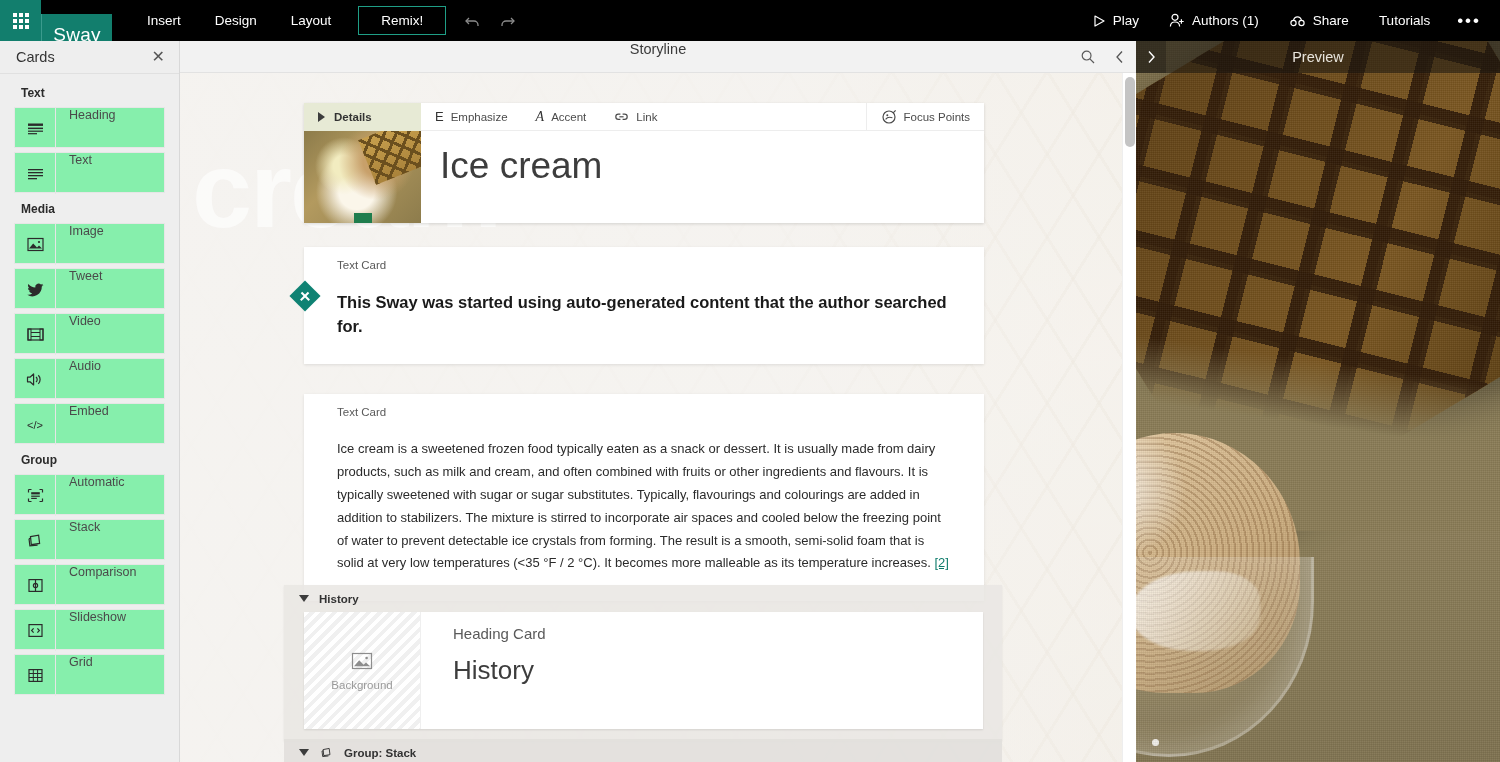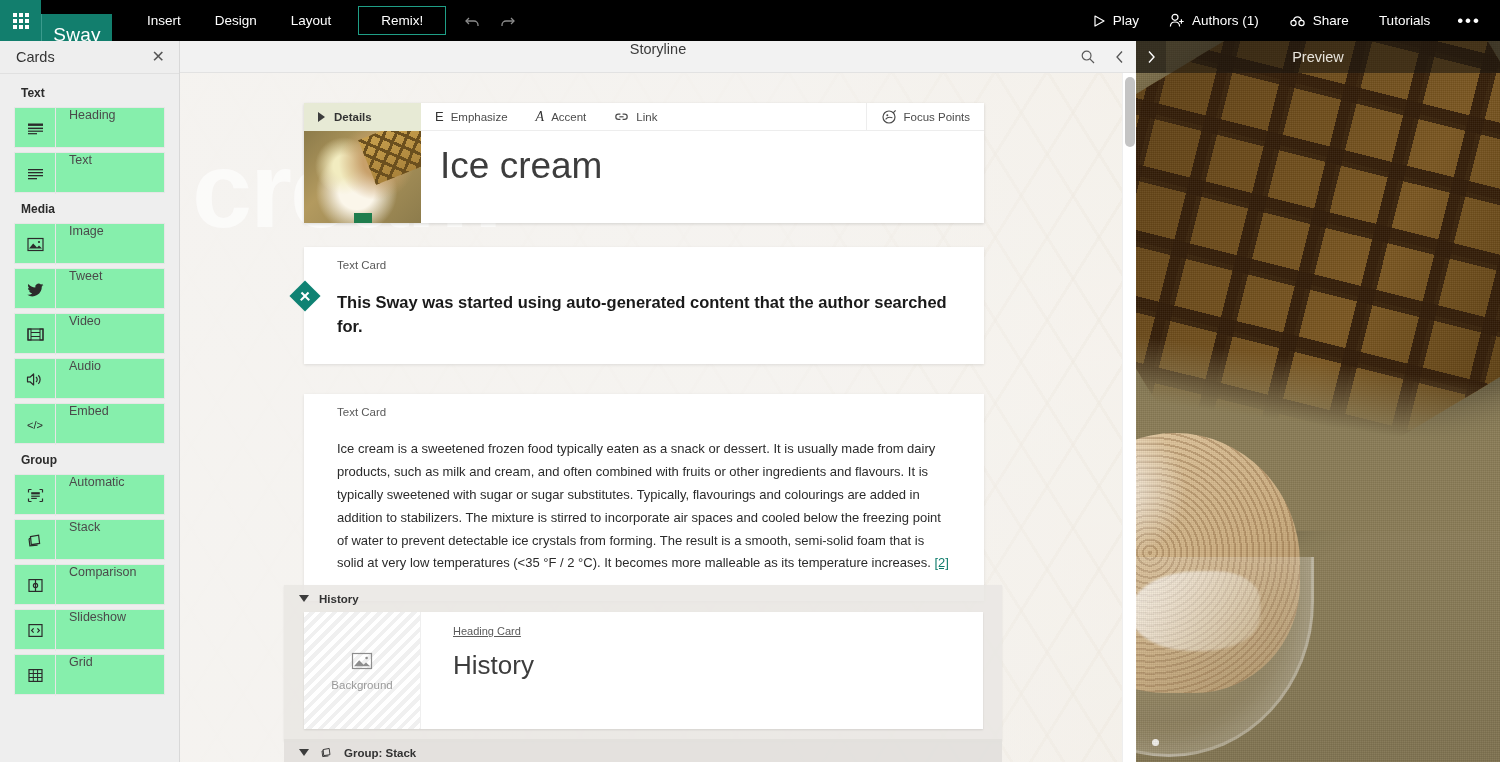--- a/index.html
+++ b/index.html
@@ -221,21 +221,21 @@
     box-shadow: 0 1px 2px rgba(0,0,0,.10);
   }
   .hc-bg {
     width: 117px; border-right: 1px solid #efefef;
     display: flex; flex-direction: column; align-items: center; justify-content: center; gap: 7px;
     background-image: repeating-linear-gradient(135deg, #ffffff 0 4px, #f0f0f0 4px 8px);
     cursor: pointer;
   }
   .hc-bg-label { font-size: 11.5px; color: #9a9a9a; }
   .hc-right { flex: 1; }
-  .hc-kind { font-size: 11px; color: #5a5a5a; padding: 13px 0 0 32px; text-decoration: underline; }
+  .hc-kind { font-size: 15px; color: #5a5a5a; padding: 13px 0 0 32px; }
   .hc-title { padding: 13px 0 0 32px; font-size: 26px; color: #3d3d3d; }
 
   .group-stack-bar {
     position: absolute; left: 104px; width: 718px; height: 27px;
     background: rgba(226,224,220,.92);
     display: flex; align-items: center; gap: 10px; padding-left: 15px;
     font-size: 11.5px; font-weight: bold; color: #333; cursor: pointer;
   }
 
   

